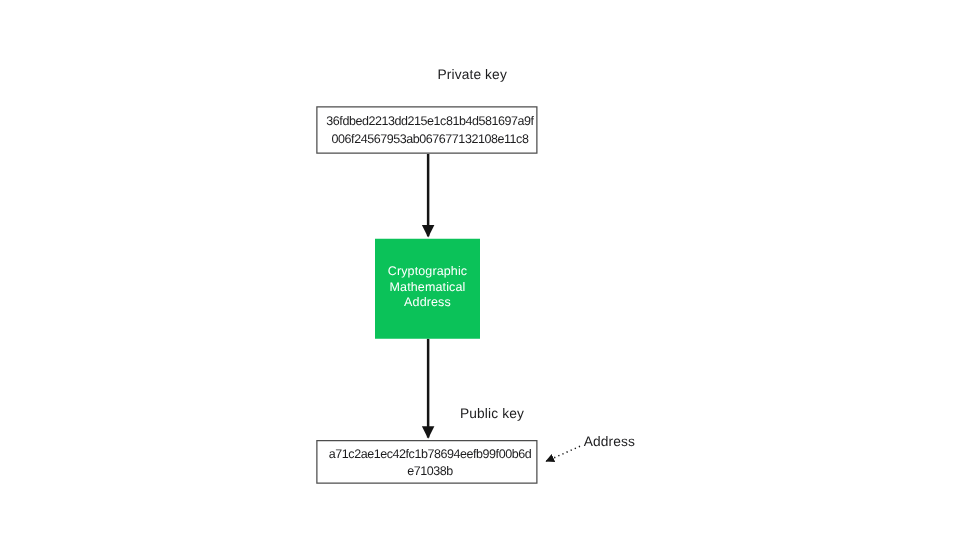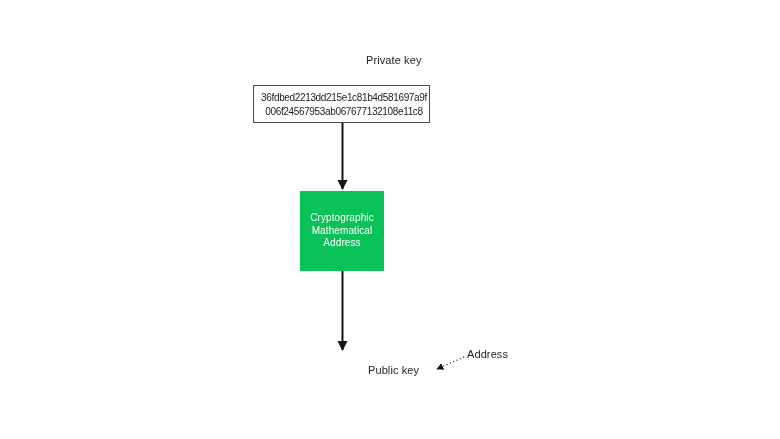--- a/index.html
+++ b/index.html
@@ -84,31 +84,35 @@
       </marker>
       <marker id="ah-small" viewBox="0 0 10 10" markerWidth="7" markerHeight="7" refX="9" refY="5" orient="auto" markerUnits="userSpaceOnUse">
         <path d="M0,0 L10,5 L0,10 Z"></path>
       </marker>
     </defs>
     <line class="solid-arrow" x1="342.5" y1="123" x2="342.5" y2="189" marker-end="url(#ah)"></line>
     <line class="solid-arrow" x1="342.5" y1="271" x2="342.5" y2="350" marker-end="url(#ah)"></line>
     <line class="dotted-arrow" x1="464" y1="357" x2="437" y2="369" marker-end="url(#ah-small)"></line>
   </svg>
 
-  <div class="label" style="left:366px;top:54px;">Private key</div>
+  <div class="label" style="left:350px;top:54px;">Private key</div>
 
   <div class="keybox" style="top:85px;height:38px;">
     <div class="hex">36fdbed2213dd215e1c81b4d581697a9f</div>
     <div class="hex">006f24567953ab067677132108e11c8</div>
   </div>
 
   <div class="funcbox">
     <div>Cryptographic</div>
     <div>Mathematical</div>
     <div>Address</div>
   </div>
 
-  <div class="label" style="left:368px;top:325px;margin-top:39px;">Public key</div>
+  <div class="label" style="left:368px;top:325px;">Public key</div>
 
+  <div class="keybox" style="top:352px;height:35px;padding-top:4px;">
+    <div class="hex">a71c2ae1ec42fc1b78694eefb99f00b6d</div>
+    <div class="hex">e71038b</div>
+  </div>
 
   <div class="label" style="left:467px;top:348px;">Address</div>
 
 </div>
 
 </body></html>

